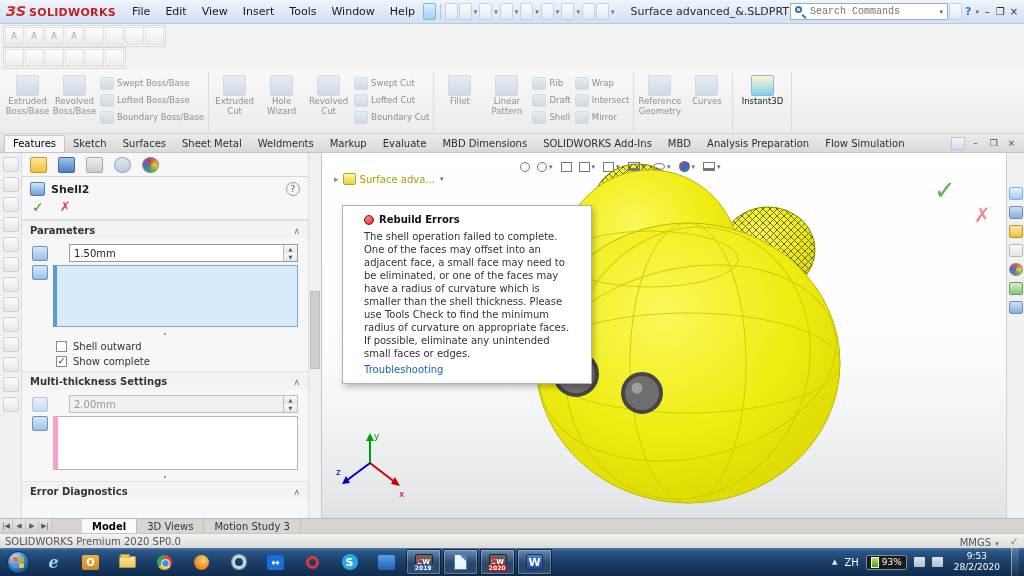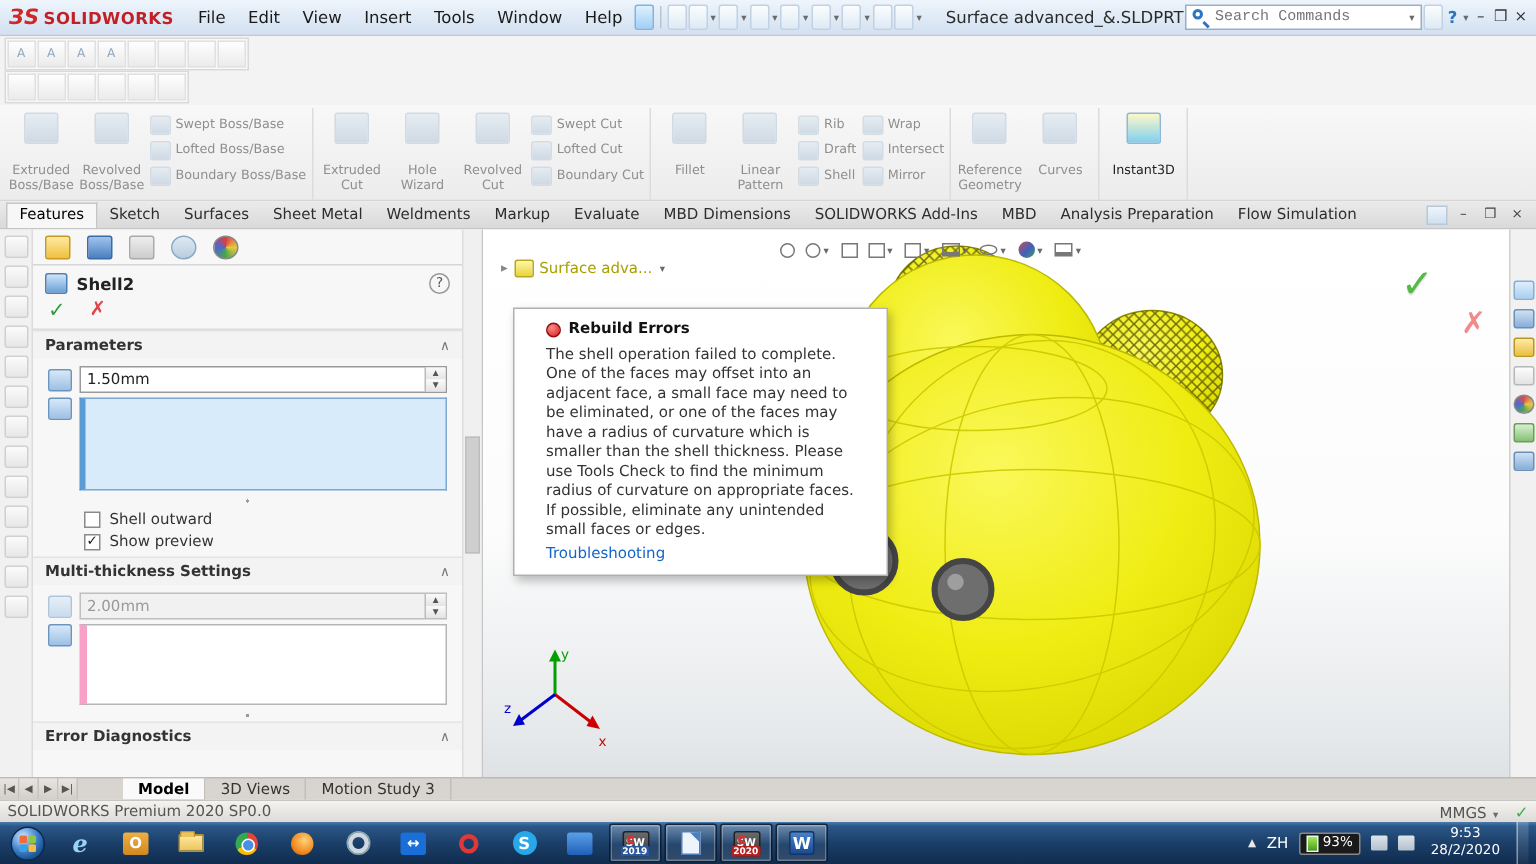--- a/index.html
+++ b/index.html
@@ -24,21 +24,21 @@
 .win-ctrl{width:19px;height:16px;display:flex;align-items:center;justify-content:center;color:#333;font-size:10px}
 .help-btn{width:16px;height:16px;display:flex;align-items:center;justify-content:center;color:#2f74c0;font-weight:bold}
 
 .subbars{position:absolute;top:24px;left:0;right:0;height:46px;background:#f3f3f3}
 .float-tb{position:absolute;display:flex;gap:1px;background:#f7f7f7;border:1px solid #d9d9d9;padding:1px}
 .ft-icon{width:19px;height:18px;background:linear-gradient(#fefefe,#ebebeb);border:1px solid #e0e0e0;display:flex;align-items:center;justify-content:center;color:#8fa6bd;font-size:9px}
 .ft-icon span{transform:scale(.9)}
 
 .ribbon{position:absolute;top:70px;left:0;right:0;height:64px;background:linear-gradient(#f8f8f8,#ececec);border-bottom:1px solid #d6d6d6;display:flex;align-items:stretch;padding:2px 2px 0 2px}
 .rgroup{display:flex;align-items:stretch;padding:0 2px;border-right:1px solid #dcdcdc}
-.rbtn{width:47px;display:flex;flex-direction:column;align-items:center;padding-top:3px;gap:14px;color:#8f8f8f;font-size:8.5px;text-align:center;line-height:9.5px}
+.rbtn{width:47px;display:flex;flex-direction:column;align-items:center;padding-top:3px;gap:1px;color:#8f8f8f;font-size:8.5px;text-align:center;line-height:9.5px}
 .ric{width:23px;height:21px;border-radius:2px;background:linear-gradient(#e3ebf2,#c6d4e1);border:1px solid #c9d4df;opacity:.8}
 .rstack{display:flex;flex-direction:column;padding-top:4px;gap:3px}
 .rsm{display:flex;align-items:center;gap:3px;color:#8f8f8f;font-size:8.5px;height:14px;padding:0 2px;white-space:nowrap}
 .ricS{width:14px;height:13px;border-radius:2px;background:linear-gradient(#e3ebf2,#c6d4e1);border:1px solid #ccd6e0;opacity:.8;flex:0 0 auto}
 .instant3d{color:#222;width:54px}
 .instant3d .ric{background:linear-gradient(#fff7c8,#7fd0f0);border-color:#8fb8d8;opacity:1}
 
 .ribbon-tabs{position:absolute;top:134px;left:0;right:0;height:19px;background:linear-gradient(#ebebeb,#d9d9d9);border-bottom:1px solid #c6c6c6;display:flex;align-items:flex-end;padding-left:4px;font-size:10px}
 .rtab{padding:2px 8px 3px;color:#2e2e2e;white-space:nowrap}
 .rtab.active{background:#f7f7f7;border:1px solid #c6c6c6;border-bottom:0;color:#000}
@@ -63,21 +63,21 @@
 .pmt5{background:conic-gradient(#d84040,#e8c840,#48a848,#4868d8,#d84040);border:1px solid #888;border-radius:50%}
 .pm-title{display:flex;align-items:center;gap:6px;padding:5px 8px 2px}
 .pm-ficon{width:15px;height:14px;background:linear-gradient(#cfe4f8,#6aa0d8);border:1px solid #4a80b8;border-radius:2px}
 .pm-title b{font-size:11px}
 .pm-help{margin-left:auto;width:14px;height:14px;border:1px solid #9a9a9a;border-radius:50%;display:flex;align-items:center;justify-content:center;color:#555;font-size:9px}
 .pm-ok{display:flex;gap:16px;padding:1px 10px 4px;border-bottom:1px solid #dcdcdc}
 .ok-check{color:#2f9e3f;font-size:14px;font-weight:bold}
 .ok-x{color:#e04343;font-size:13px;font-weight:bold}
 .sec{display:flex;align-items:flex-end;padding:4px 8px 3px;border-top:1px solid #e4e4e4;font-weight:bold;color:#333;background:#f3f3f3}
 .chev{margin-left:auto;color:#777;font-size:9px;font-weight:normal}
-.inrow{display:flex;align-items:center;gap:5px;margin:5px 10px 3px}
+.inrow{display:flex;align-items:center;gap:21px;margin:5px 10px 3px}
 .in-ic{width:16px;height:15px;background:linear-gradient(#d8e8f8,#9cc0e4);border:1px solid #6a94c0;border-radius:2px;flex:0 0 auto}
 .spinbox{flex:1;height:18px;background:#fff;border:1px solid #999;display:flex;align-items:center}
 .spinbox .val{flex:1;padding-left:4px;font-size:10px;color:#222}
 .spin{width:14px;height:100%;border-left:1px solid #bbb;display:flex;flex-direction:column}
 .spin span{flex:1;display:flex;align-items:center;justify-content:center;font-size:5px;color:#555;background:linear-gradient(#fafafa,#e4e4e4)}
 .dis .spinbox{background:#f1f1f1;border-color:#bfbfbf}
 .dis .val{color:#9a9a9a}
 .dis .in-ic{opacity:.5}
 .selrow{display:flex;gap:5px;margin:3px 10px;align-items:flex-start}
 .selbox{flex:1;height:62px;border:1px solid #7fa8d0;border-left:4px solid #5b9bd5;background:#d8ebfa}
@@ -432,21 +432,21 @@
         </div>
         <div class="split"></div>
         <div class="cbrow">
           <span class="cb"></span>
           <span class="cb-label">Shell outward</span>
         </div>
         <div class="cbrow">
           <span class="cb">
               <span>✓</span>
             </span>
-          <span class="cb-label">Show preview</span>
+          <span class="cb-label">Show complete</span>
         </div>
 
         <div class="sec">
           <span>Multi-thickness Settings</span>
           <span class="chev">∧</span>
         </div>
         <div class="inrow dis">
           <span class="in-ic"></span>
           <div class="spinbox">
             <span class="val">2.00mm</span>

